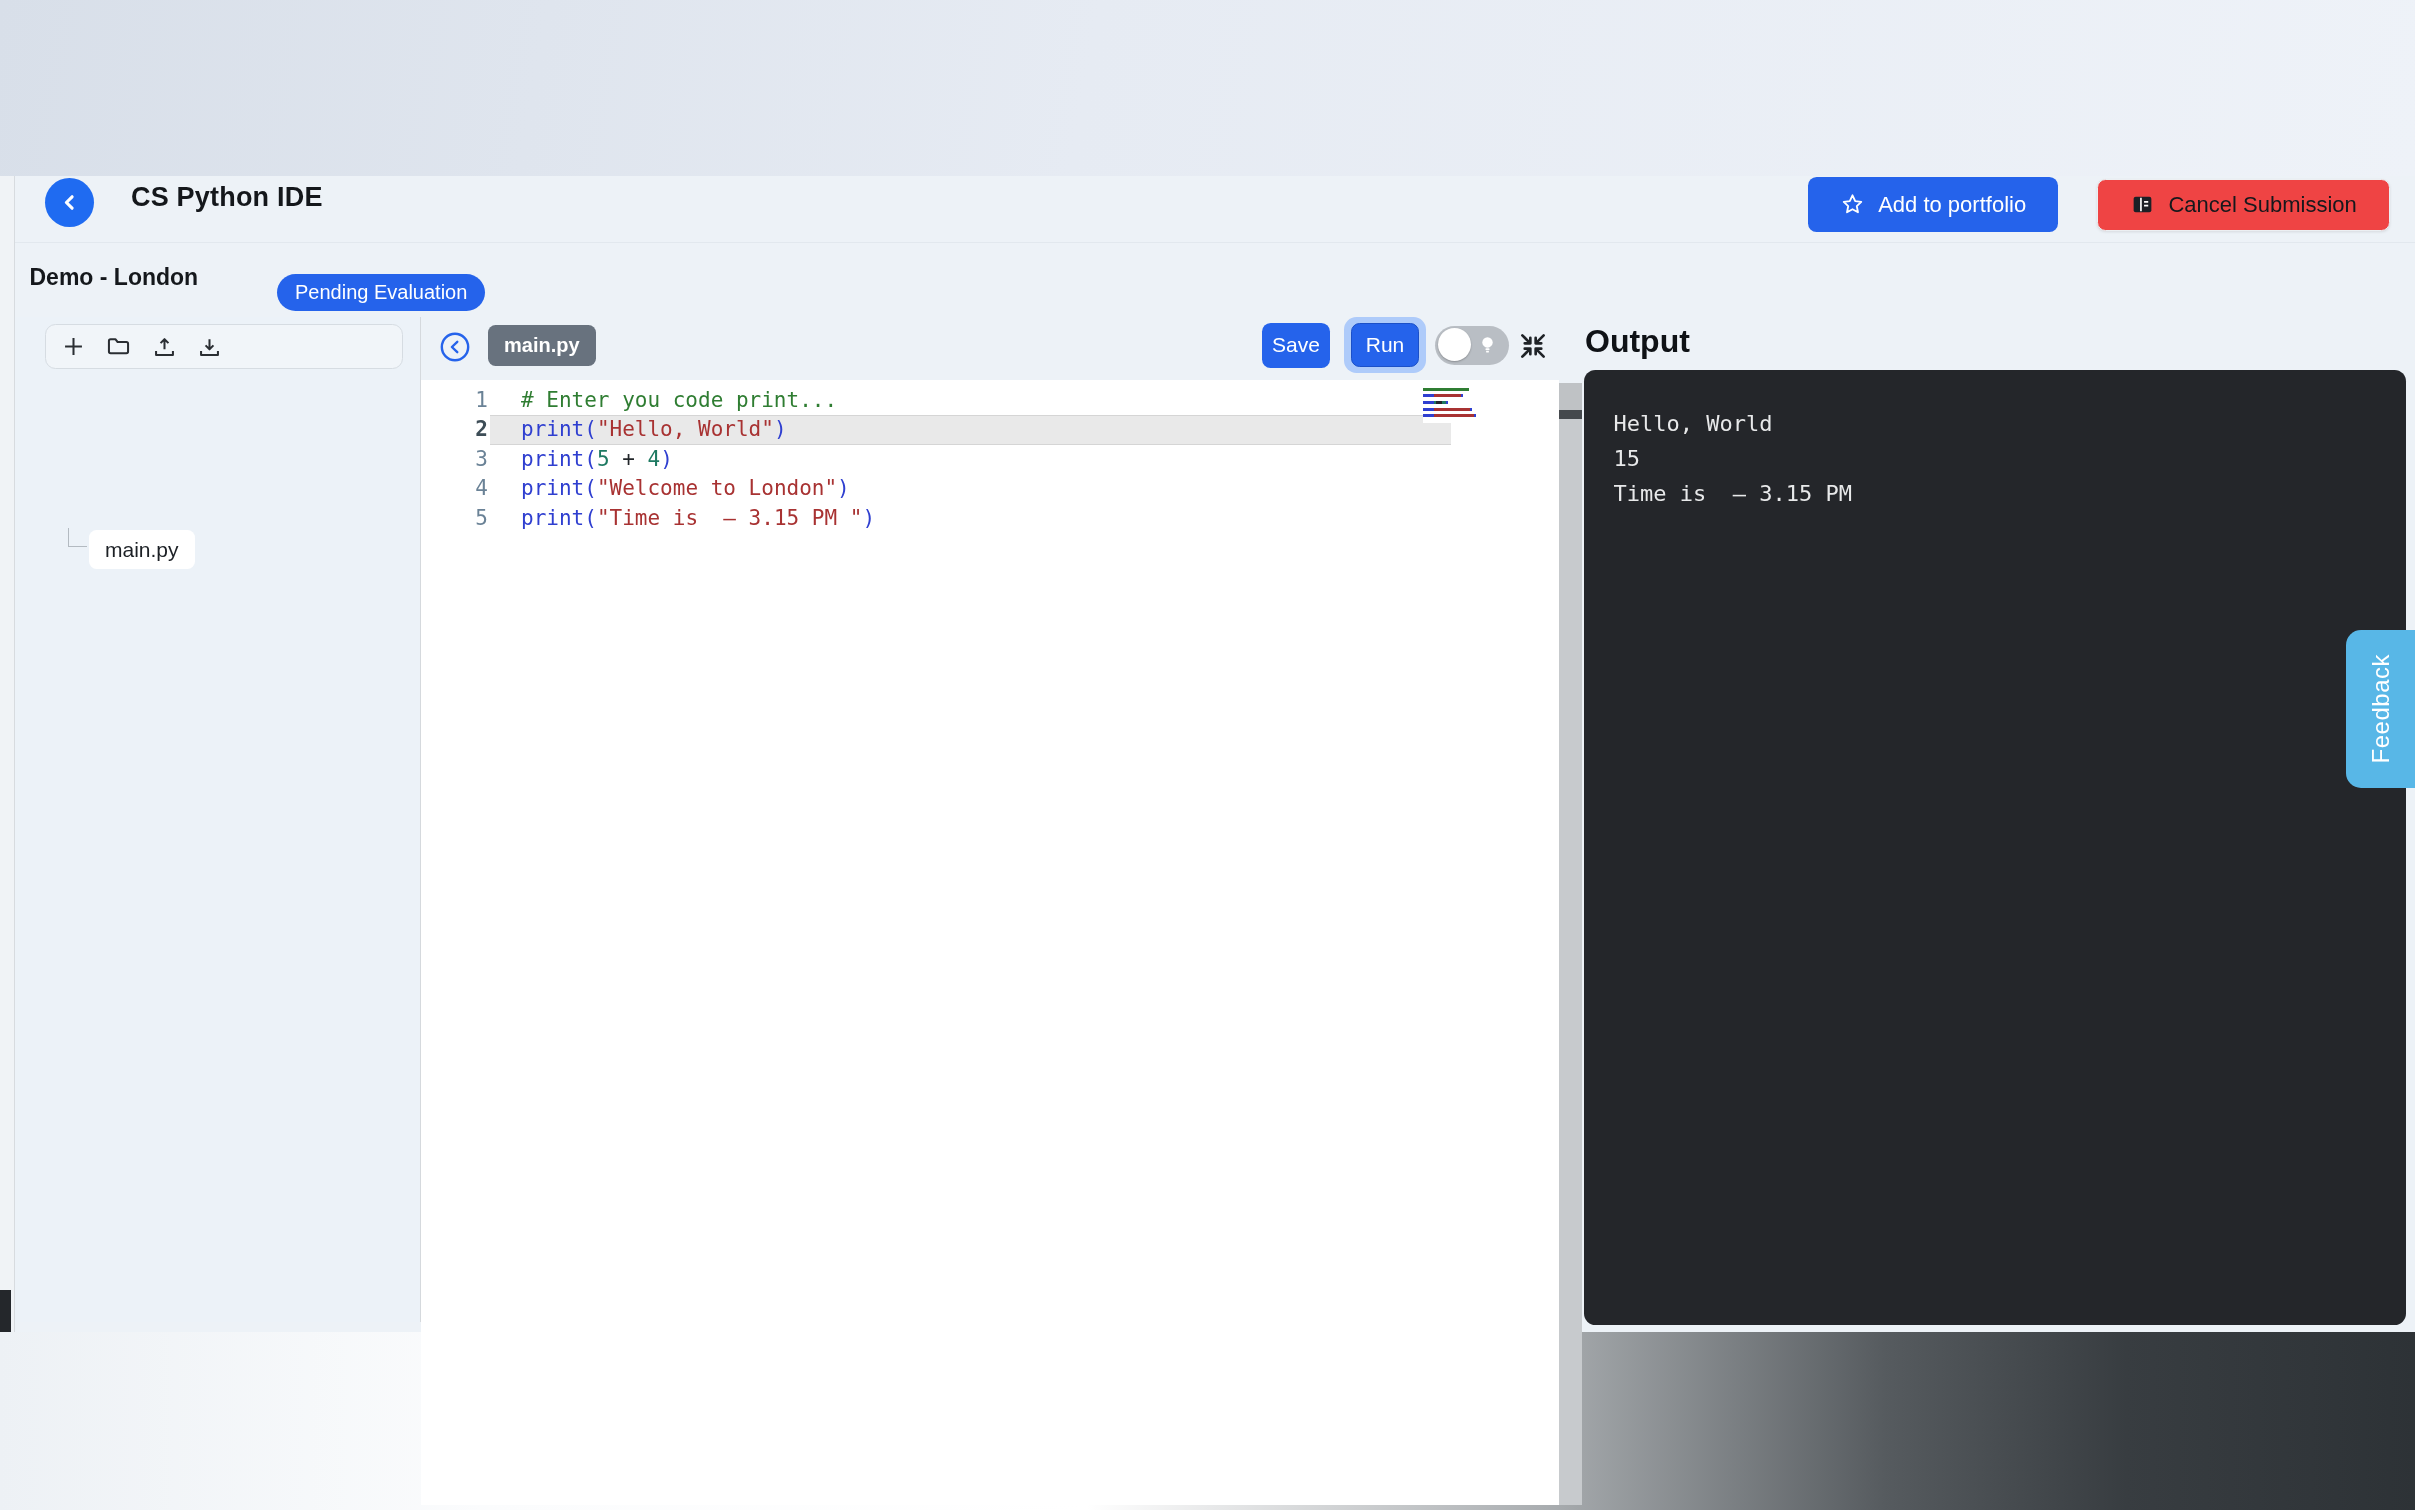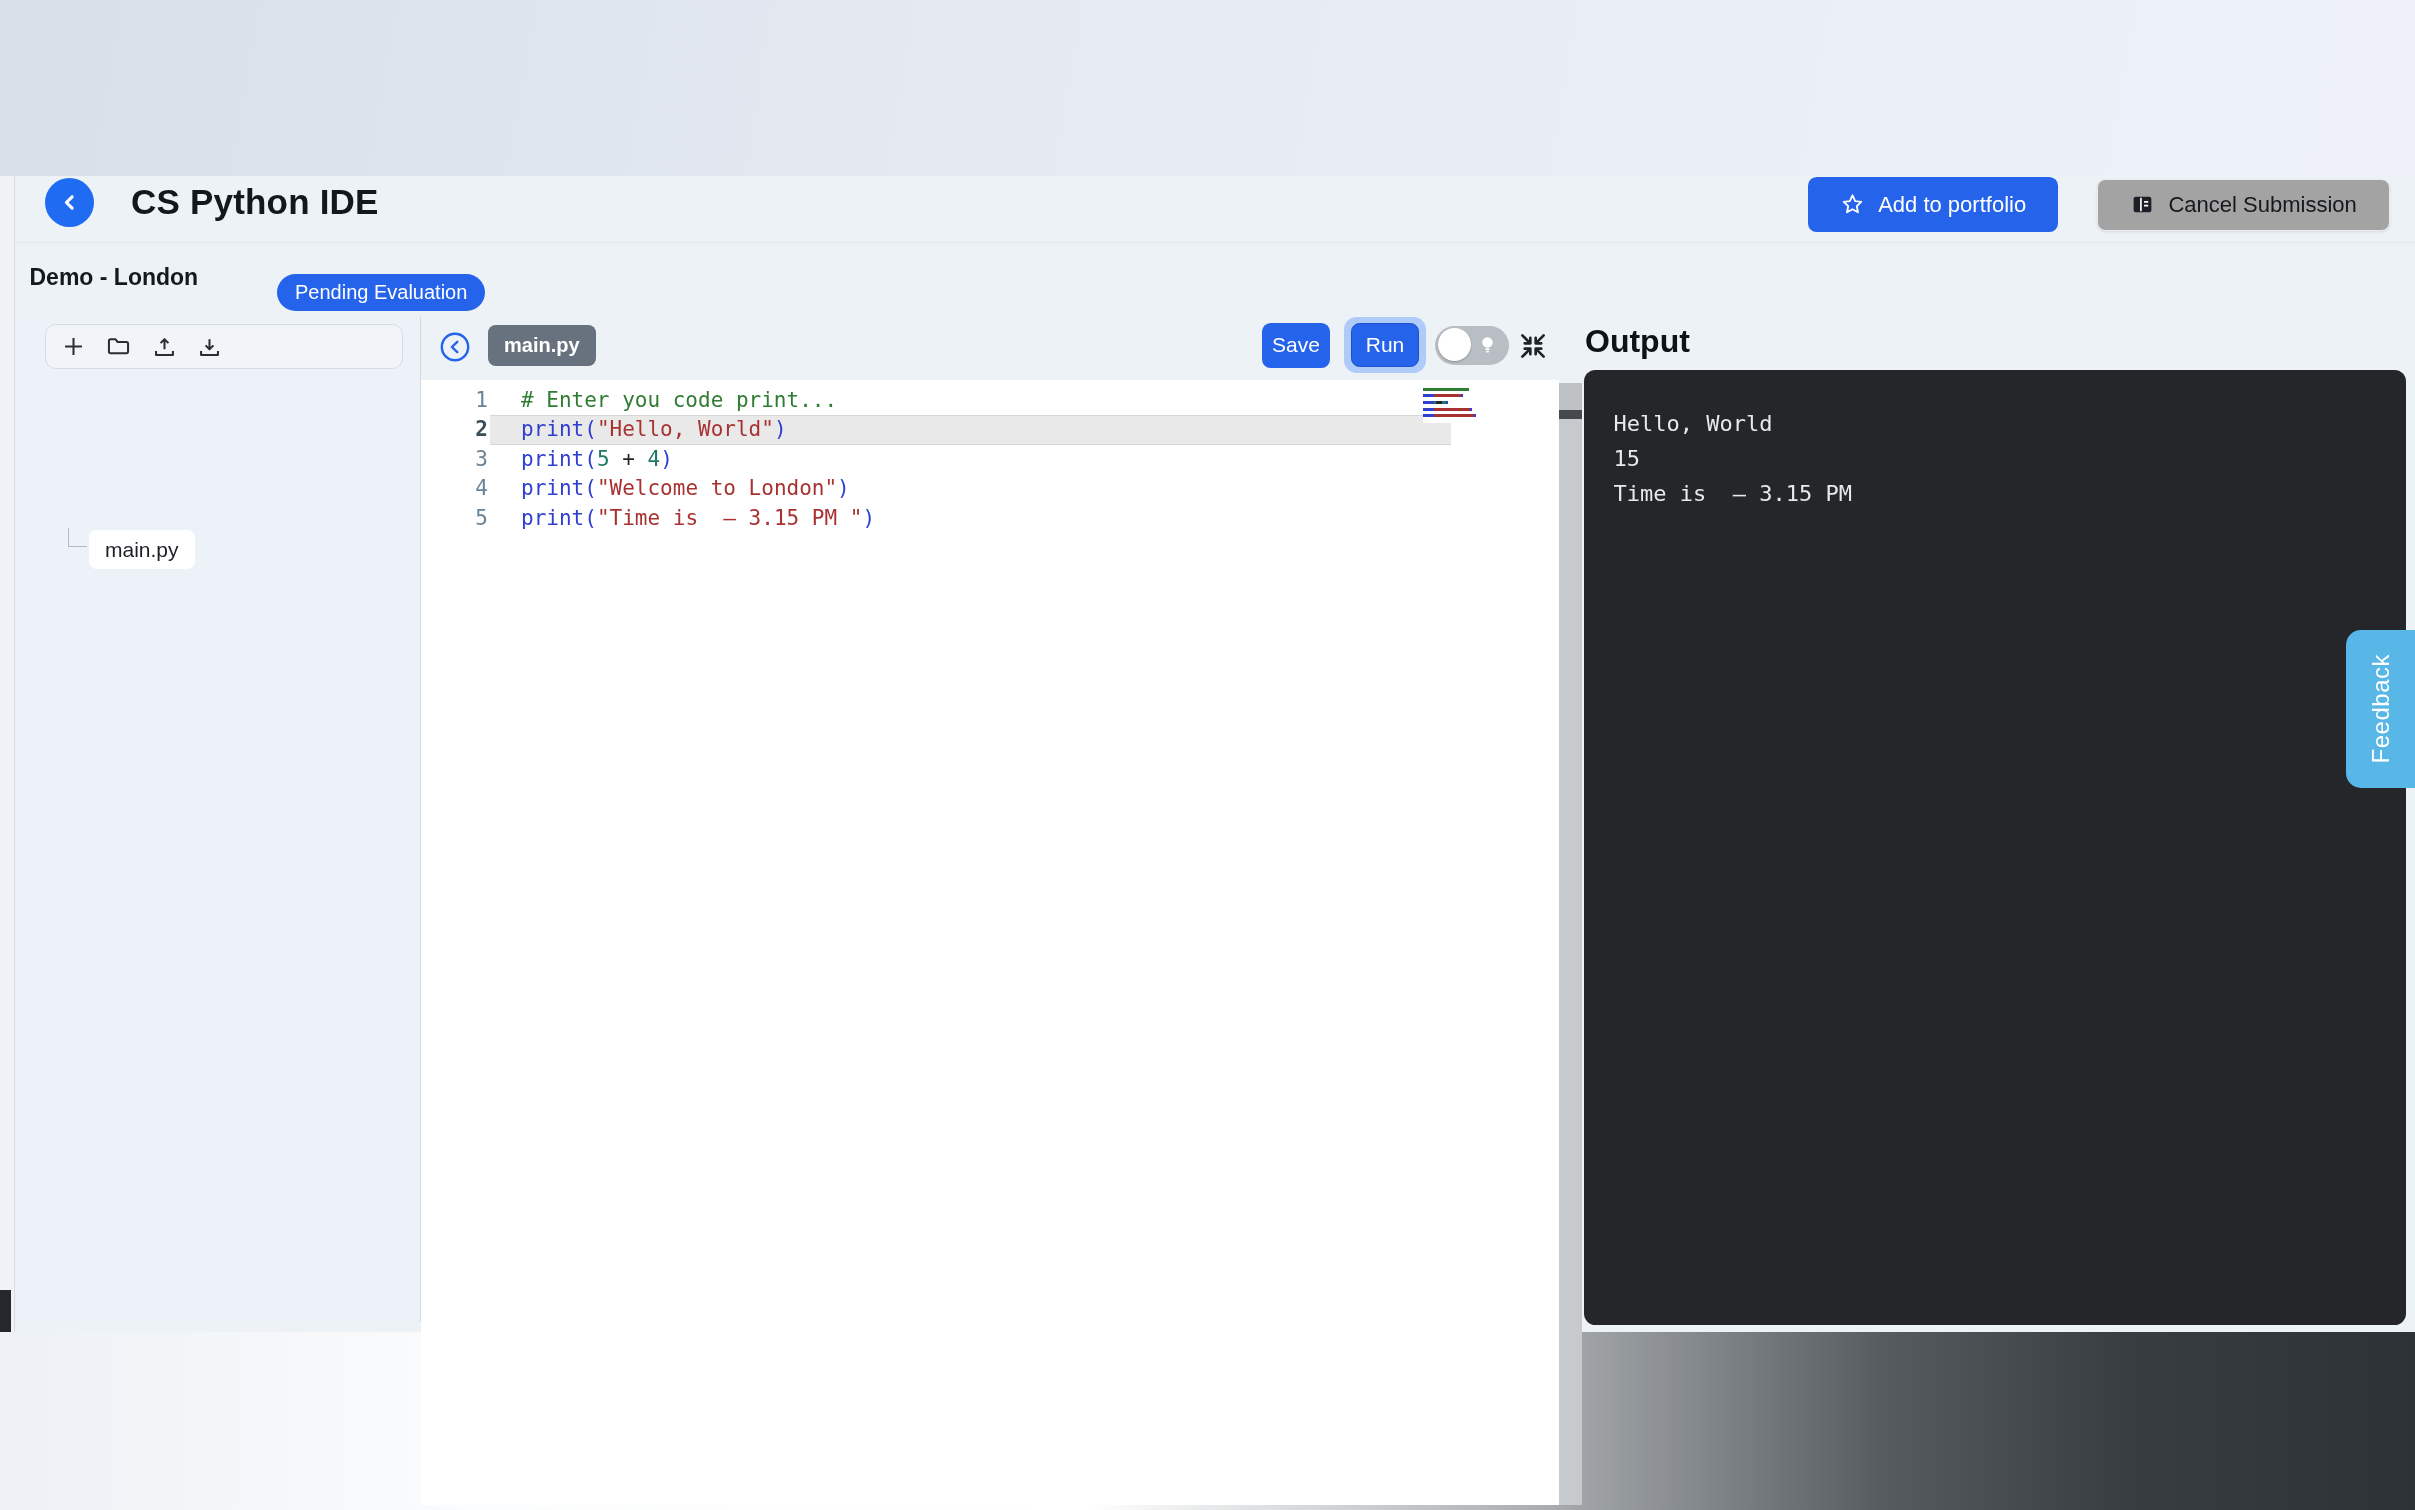--- a/index.html
+++ b/index.html
@@ -21,29 +21,29 @@
     background:#f0f3f6; border-right:1px solid #d7dbdf; }
   .left-strip .dark-chip { position:absolute; left:0; bottom:0; width:11.4px; height:42px;
     background:#24272b; }
 
   
   .header { position:absolute; left:15px; top:0; width:2401px; height:67px;
     border-bottom:1px solid #e2e8ee; }
   .back-btn { position:absolute; left:29.5px; top:1.9px; width:49px; height:49px;
     border-radius:50%; background:#1f6bf1; border:none; cursor:pointer;
     display:flex; align-items:center; justify-content:center; }
-  .app-title { position:absolute; left:116px; top:5.7px; font-size:35px; font-weight:700;
+  .app-title { position:absolute; left:116px; top:5.7px; font-size:27px; font-weight:700;
     color:#14171b; letter-spacing:0.2px; }
   .btn { display:inline-flex; align-items:center; gap:13.3px; cursor:pointer;
     font-family:"Liberation Sans",sans-serif; }
   .btn-primary { position:absolute; left:1793px; top:1px; width:250px; height:55px;
     background:#2563eb; color:#fff; border:none; border-radius:8.6px;
     font-size:22px; justify-content:center; }
   .btn-light { position:absolute; left:2082px; top:2.9px; width:293px; height:52px;
-    background:#a3a3a3; color:#15181c; border:1px solid #eceff2; border-radius:8.6px;
+    background:#ef4444; color:#15181c; border:1px solid #eceff2; border-radius:8.6px;
     font-size:22px; justify-content:center; box-shadow:0 1px 2.9px rgba(0,0,0,.10); }
 
   
   .project-name { position:absolute; left:29.5px; top:88px; font-size:23px;
     font-weight:700; color:#15181c; }
   .status-badge { position:absolute; left:277px; top:98px; height:37px;
     background:#2563eb; color:#fff; font-size:20px; border-radius:950px;
     display:inline-flex; align-items:center; padding:0 18px; }
 
   

